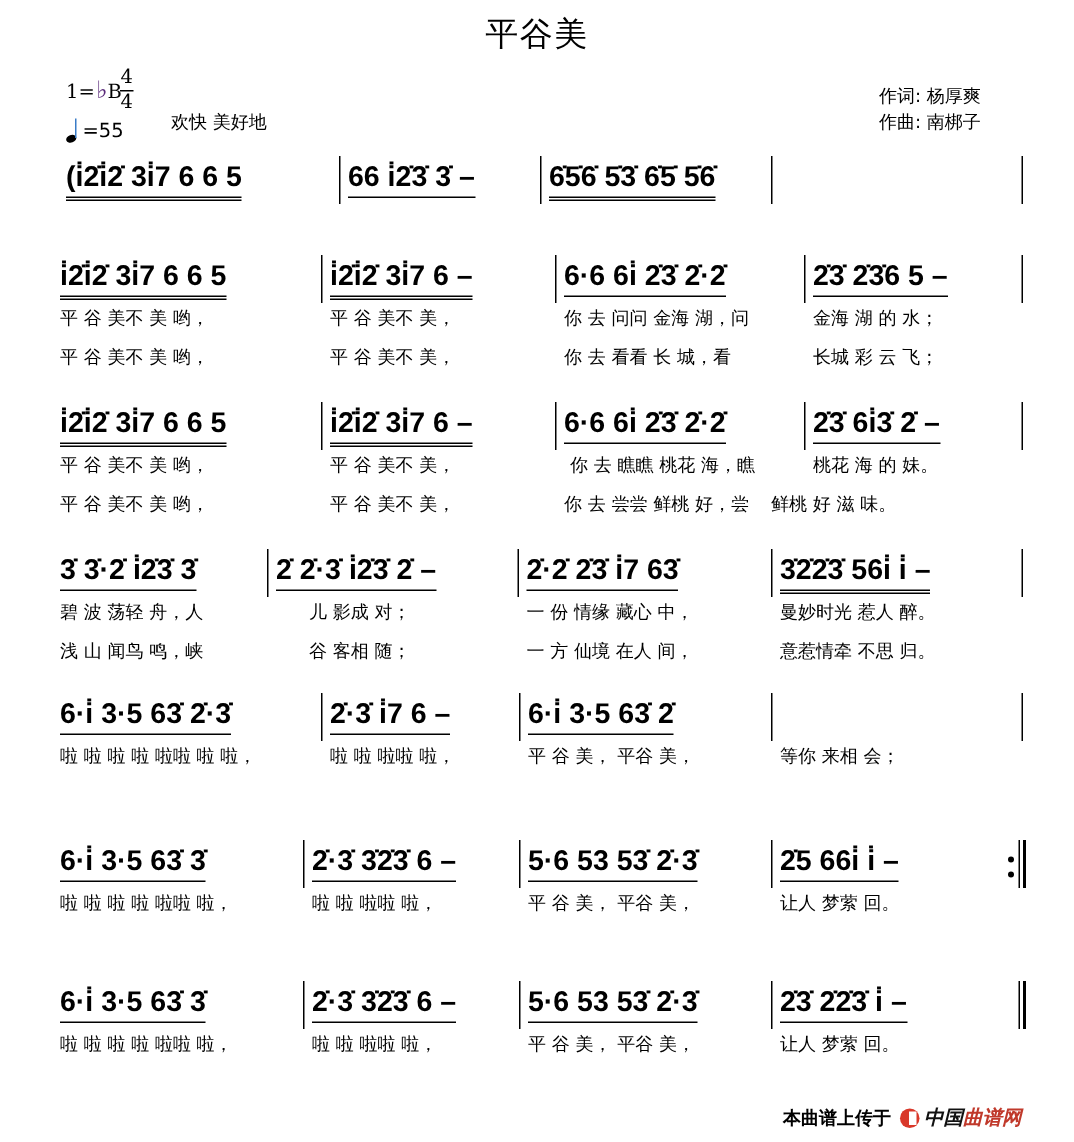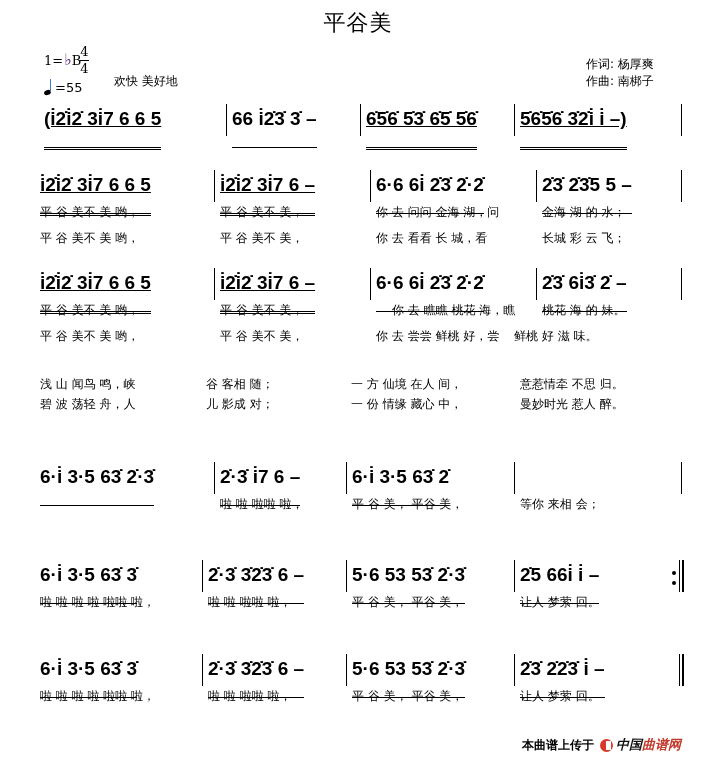--- a/index.html
+++ b/index.html
@@ -21,22 +21,22 @@
 
   .system { position: absolute; left: 36px; width: 660px; }
   .notes { position: relative; height: 30px; font-family: "Liberation Sans", sans-serif; font-weight: bold;
            font-size: 19px; white-space: nowrap; }
   .bar { position: absolute; top: -4px; width: 1px; height: 32px; background: #000; }
   .bar.double { width: 4px; border-left: 1px solid #000; background: none; }
   .bar.double::after { content: ""; position: absolute; right: 0; top: 0; width: 2px; height: 100%; background: #000; }
   .seg { position: absolute; top: 0; }
   .lyric { position: relative; height: 20px; font-size: 12px; white-space: nowrap; }
   .lyric span { position: absolute; }
-  .ul { border-bottom: 1px solid #000; padding-bottom: 17px; }
-  .ul2 { border-bottom: 3px double #000; padding-bottom: 17px; text-decoration: underline; }
+  .ul { border-bottom: 1px solid #000; padding-bottom: 1px; }
+  .ul2 { border-bottom: 3px double #000; padding-bottom: 1px; }
   .footer { position: absolute; left: 522px; top: 736px; font-size: 12px; font-weight: bold; display: flex; align-items: center; }
   .logo-mark { width: 13px; height: 13px; border-radius: 50%; background: #d9382a; margin: 0 3px 0 6px; position: relative; }
   .logo-mark::after { content: ""; position: absolute; left: 6px; top: 2px; width: 5px; height: 9px; background: #fff; }
   .logo-text { font-family: "DejaVu Serif", serif; font-style: italic; font-weight: bold; font-size: 13px; }
   .logo-text .a { color: #111; } .logo-text .b { color: #c0392b; }
   .repeat-dots { position: absolute; top: 2px; width: 4px; height: 24px; }
   .repeat-dots::before, .repeat-dots::after { content: ""; position: absolute; left: 0; width: 4px; height: 4px; border-radius: 50%; background: #000; }
   .repeat-dots::before { top: 5px; } .repeat-dots::after { top: 15px; }
 </style>
 </head>
@@ -63,34 +63,33 @@
 </div>
 
 <div class="system" style="top:108px;">
   <div class="notes">
     <span class="seg ul2" style="left:8px">(i̇2̇i̇2̇  3i̇7  6  6  5</span>
     <span class="bar" style="left:190px"></span>
     <span class="seg ul" style="left:196px">66  i̇2̇3̇  3̇  –</span>
     <span class="bar" style="left:324px"></span>
     <span class="seg ul2" style="left:330px">6̇5̇6̇  5̇3̇  6̇5̇  5̇6̇</span>
     <span class="bar" style="left:478px"></span>
-    <span class="seg ul2" style="left:484px">5̇6̇5̇6̇  3̇2̇i̇  i̇  –)</span>
     <span class="bar" style="left:645px"></span>
   </div>
 </div>
 
 <div class="system" style="top:174px;">
   <div class="notes">
     <span class="seg ul2" style="left:4px">i̇2̇i̇2̇  3i̇7  6  6  5</span>
     <span class="bar" style="left:178px"></span>
     <span class="seg ul2" style="left:184px">i̇2̇i̇2̇  3i̇7  6  –</span>
     <span class="bar" style="left:334px"></span>
     <span class="seg ul" style="left:340px">6·6  6i̇  2̇3̇  2̇·2̇</span>
     <span class="bar" style="left:500px"></span>
-    <span class="seg ul" style="left:506px">2̇3̇  2̇3̇5  5  –</span>
+    <span class="seg ul" style="left:506px">2̇3̇  2̇3̇6  5  –</span>
     <span class="bar" style="left:645px"></span>
   </div>
   <div class="lyric">
     <span style="left:4px">平 谷 美不 美 哟，</span>
     <span style="left:184px">平 谷 美不 美，</span>
     <span style="left:340px">你 去 问问 金海 湖，问</span>
     <span style="left:506px">金海 湖 的 水；</span>
   </div>
   <div class="lyric" style="margin-top:6px;">
     <span style="left:4px">平 谷 美不 美 哟，</span>
@@ -107,57 +106,68 @@
     <span class="seg ul2" style="left:184px">i̇2̇i̇2̇  3i̇7  6  –</span>
     <span class="bar" style="left:334px"></span>
     <span class="seg ul" style="left:340px">6·6  6i̇  2̇3̇  2̇·2̇</span>
     <span class="bar" style="left:500px"></span>
     <span class="seg ul" style="left:506px">2̇3̇  6i̇3̇  2̇  –</span>
     <span class="bar" style="left:645px"></span>
   </div>
   <div class="lyric">
     <span style="left:4px">平 谷 美不 美 哟，</span>
     <span style="left:184px">平 谷 美不 美，</span>
-    <span style="left:356px">你 去 瞧瞧 桃花 海，瞧</span>
+    <span style="left:344px">你 去 瞧瞧 桃花 海，瞧</span>
     <span style="left:506px">桃花 海 的 妹。</span>
   </div>
   <div class="lyric" style="margin-top:6px;">
     <span style="left:4px">平 谷 美不 美 哟，</span>
     <span style="left:184px">平 谷 美不 美，</span>
     <span style="left:340px">你 去 尝尝 鲜桃 好，尝</span>
     <span style="left:478px">鲜桃 好 滋 味。</span>
   </div>
 </div>
 
 <div class="system" style="top:370px;">
+  <div class="notes">
+    <span class="seg ul" style="left:4px">3̇  3̇·2̇  i̇2̇3̇  3̇</span>
+    <span class="bar" style="left:142px"></span>
+    <span class="seg ul" style="left:148px">2̇  2̇·3̇  i̇2̇3̇  2̇  –</span>
+    <span class="bar" style="left:309px"></span>
+    <span class="seg ul" style="left:315px">2̇·2̇  2̇3̇  i̇7  63̇</span>
+    <span class="bar" style="left:478px"></span>
+    <span class="seg ul2" style="left:484px">3̇2̇2̇3̇  56i̇  i̇  –</span>
+    <span class="bar" style="left:645px"></span>
+  </div>
+  <div class="lyric">
+    <span style="left:4px">碧 波 荡轻 舟，人</span>
+    <span style="left:170px">儿 影成 对；</span>
+    <span style="left:315px">一 份 情缘 藏心 中，</span>
+    <span style="left:484px">曼妙时光 惹人 醉。</span>
+  </div>
   <div class="lyric" style="margin-top:6px;">
     <span style="left:4px">浅 山 闻鸟 鸣，峡</span>
     <span style="left:170px">谷 客相 随；</span>
     <span style="left:315px">一 方 仙境 在人 间，</span>
     <span style="left:484px">意惹情牵 不思 归。</span>
   </div>
-  <div class="lyric">
-    <span style="left:4px">碧 波 荡轻 舟，人</span>
-    <span style="left:170px">儿 影成 对；</span>
-    <span style="left:315px">一 份 情缘 藏心 中，</span>
-    <span style="left:484px">曼妙时光 惹人 醉。</span>
-  </div>
 </div>
 
 <div class="system" style="top:466px;">
   <div class="notes">
     <span class="seg ul" style="left:4px">6·i̇  3·5  63̇  2̇·3̇</span>
     <span class="bar" style="left:178px"></span>
     <span class="seg ul" style="left:184px">2̇·3̇  i̇7  6  –</span>
     <span class="bar" style="left:310px"></span>
     <span class="seg ul" style="left:316px">6·i̇  3·5  63̇  2̇</span>
     <span class="bar" style="left:478px"></span>
     <span class="bar" style="left:645px"></span>
   </div>
   <div class="lyric">
+    <span style="left:4px">啦 啦 啦 啦 啦啦 啦 啦，</span>
     <span style="left:184px">啦 啦 啦啦 啦，</span>
     <span style="left:316px">平 谷 美， 平谷 美，</span>
     <span style="left:484px">等你 来相 会；</span>
   </div>
 </div>
 
 <div class="system" style="top:564px;">
   <div class="notes">
     <span class="seg ul" style="left:4px">6·i̇  3·5  63̇  3̇</span>
     <span class="bar" style="left:166px"></span>

